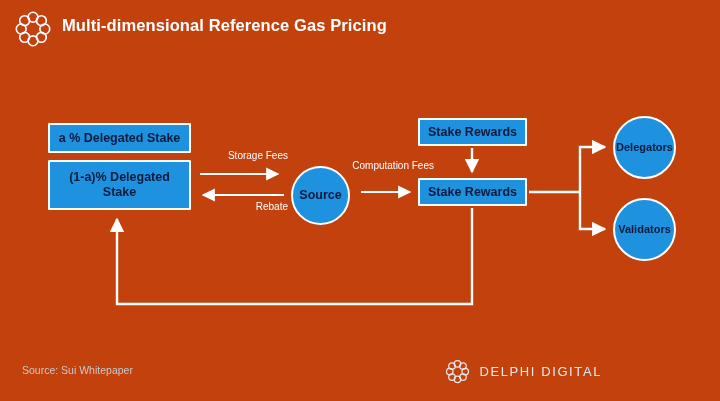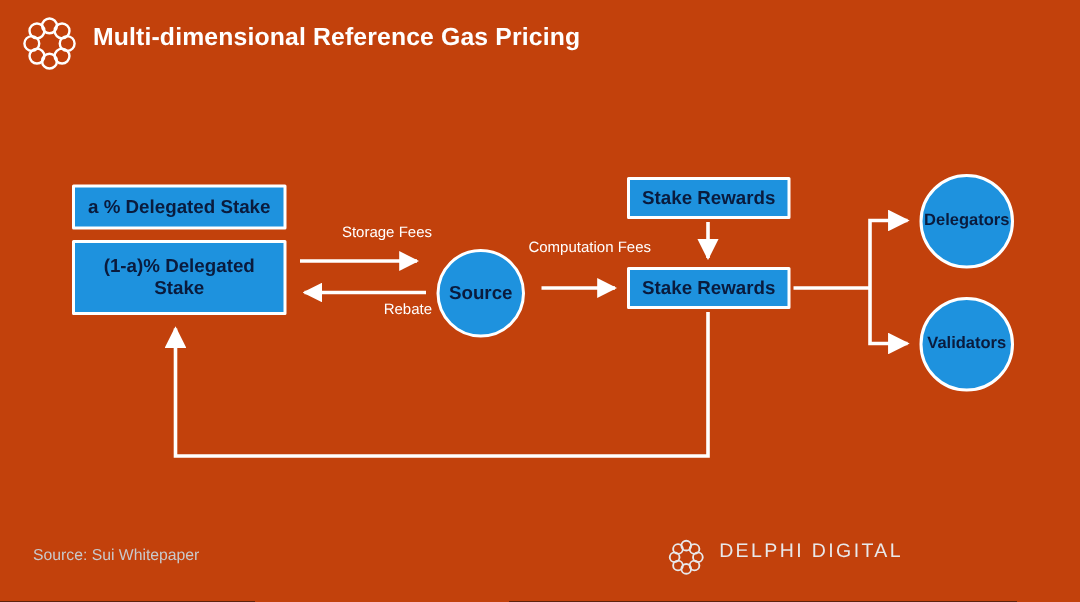--- a/index.html
+++ b/index.html
@@ -105,20 +105,21 @@
     position: absolute;
     left: 22px; top: 18px;
     color: #c9c9cc;
     font-size: 10.5px;
     white-space: nowrap;
   }
   #footer-logo {
     position: absolute;
     right: 18px; top: 13px;
     display: flex;
+    align-items: center;
     gap: 9px;
   }
   #footer-logo-mark { width: 25px; height: 25px; }
   #footer-logo-text {
     color: #e8e8ea;
     font-size: 13px;
     letter-spacing: 1.6px;
     font-weight: normal;
     white-space: nowrap;
   }

